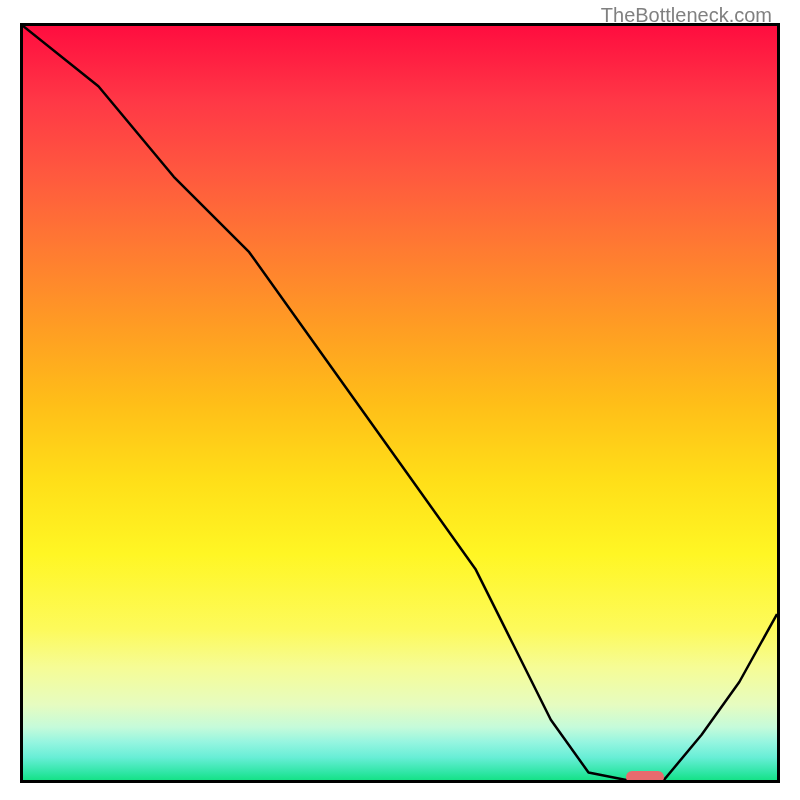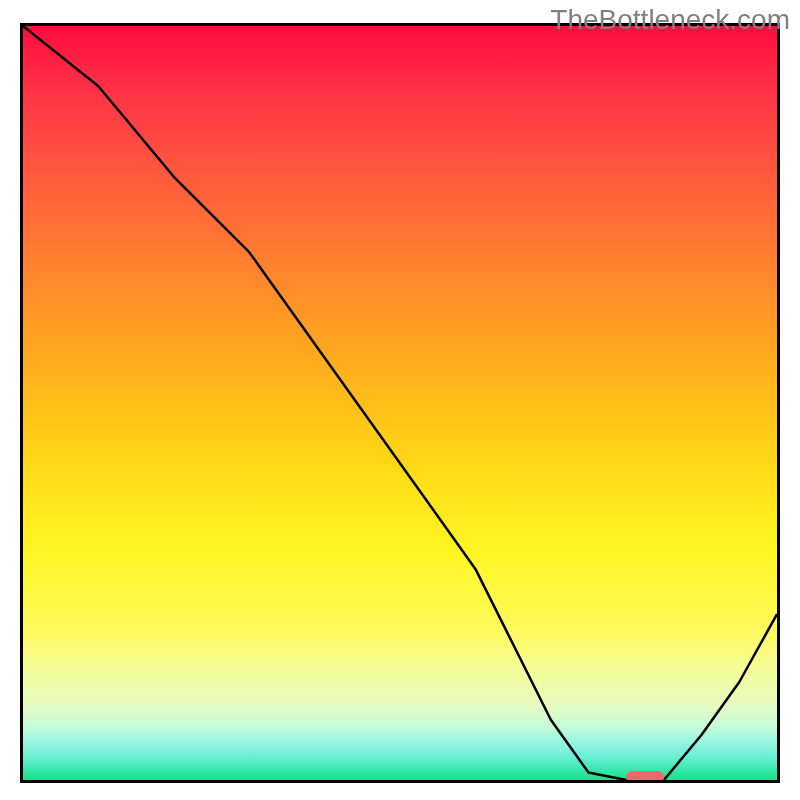--- a/index.html
+++ b/index.html
@@ -12,22 +12,22 @@
     font-family: Arial, sans-serif;
   }
   .container {
     position: relative;
     width: 800px;
     height: 800px;
   }
   .watermark {
     position: absolute;
     top: 4px;
-    right: 10px;
-    font-size: 28px;
+    right: 28px;
+    font-size: 20px;
     color: #808080;
     font-weight: 500;
     z-index: 10;
   }
   .plot-box {
     position: absolute;
     left: 20px;
     top: 23px;
     width: 760px;
     height: 760px;

